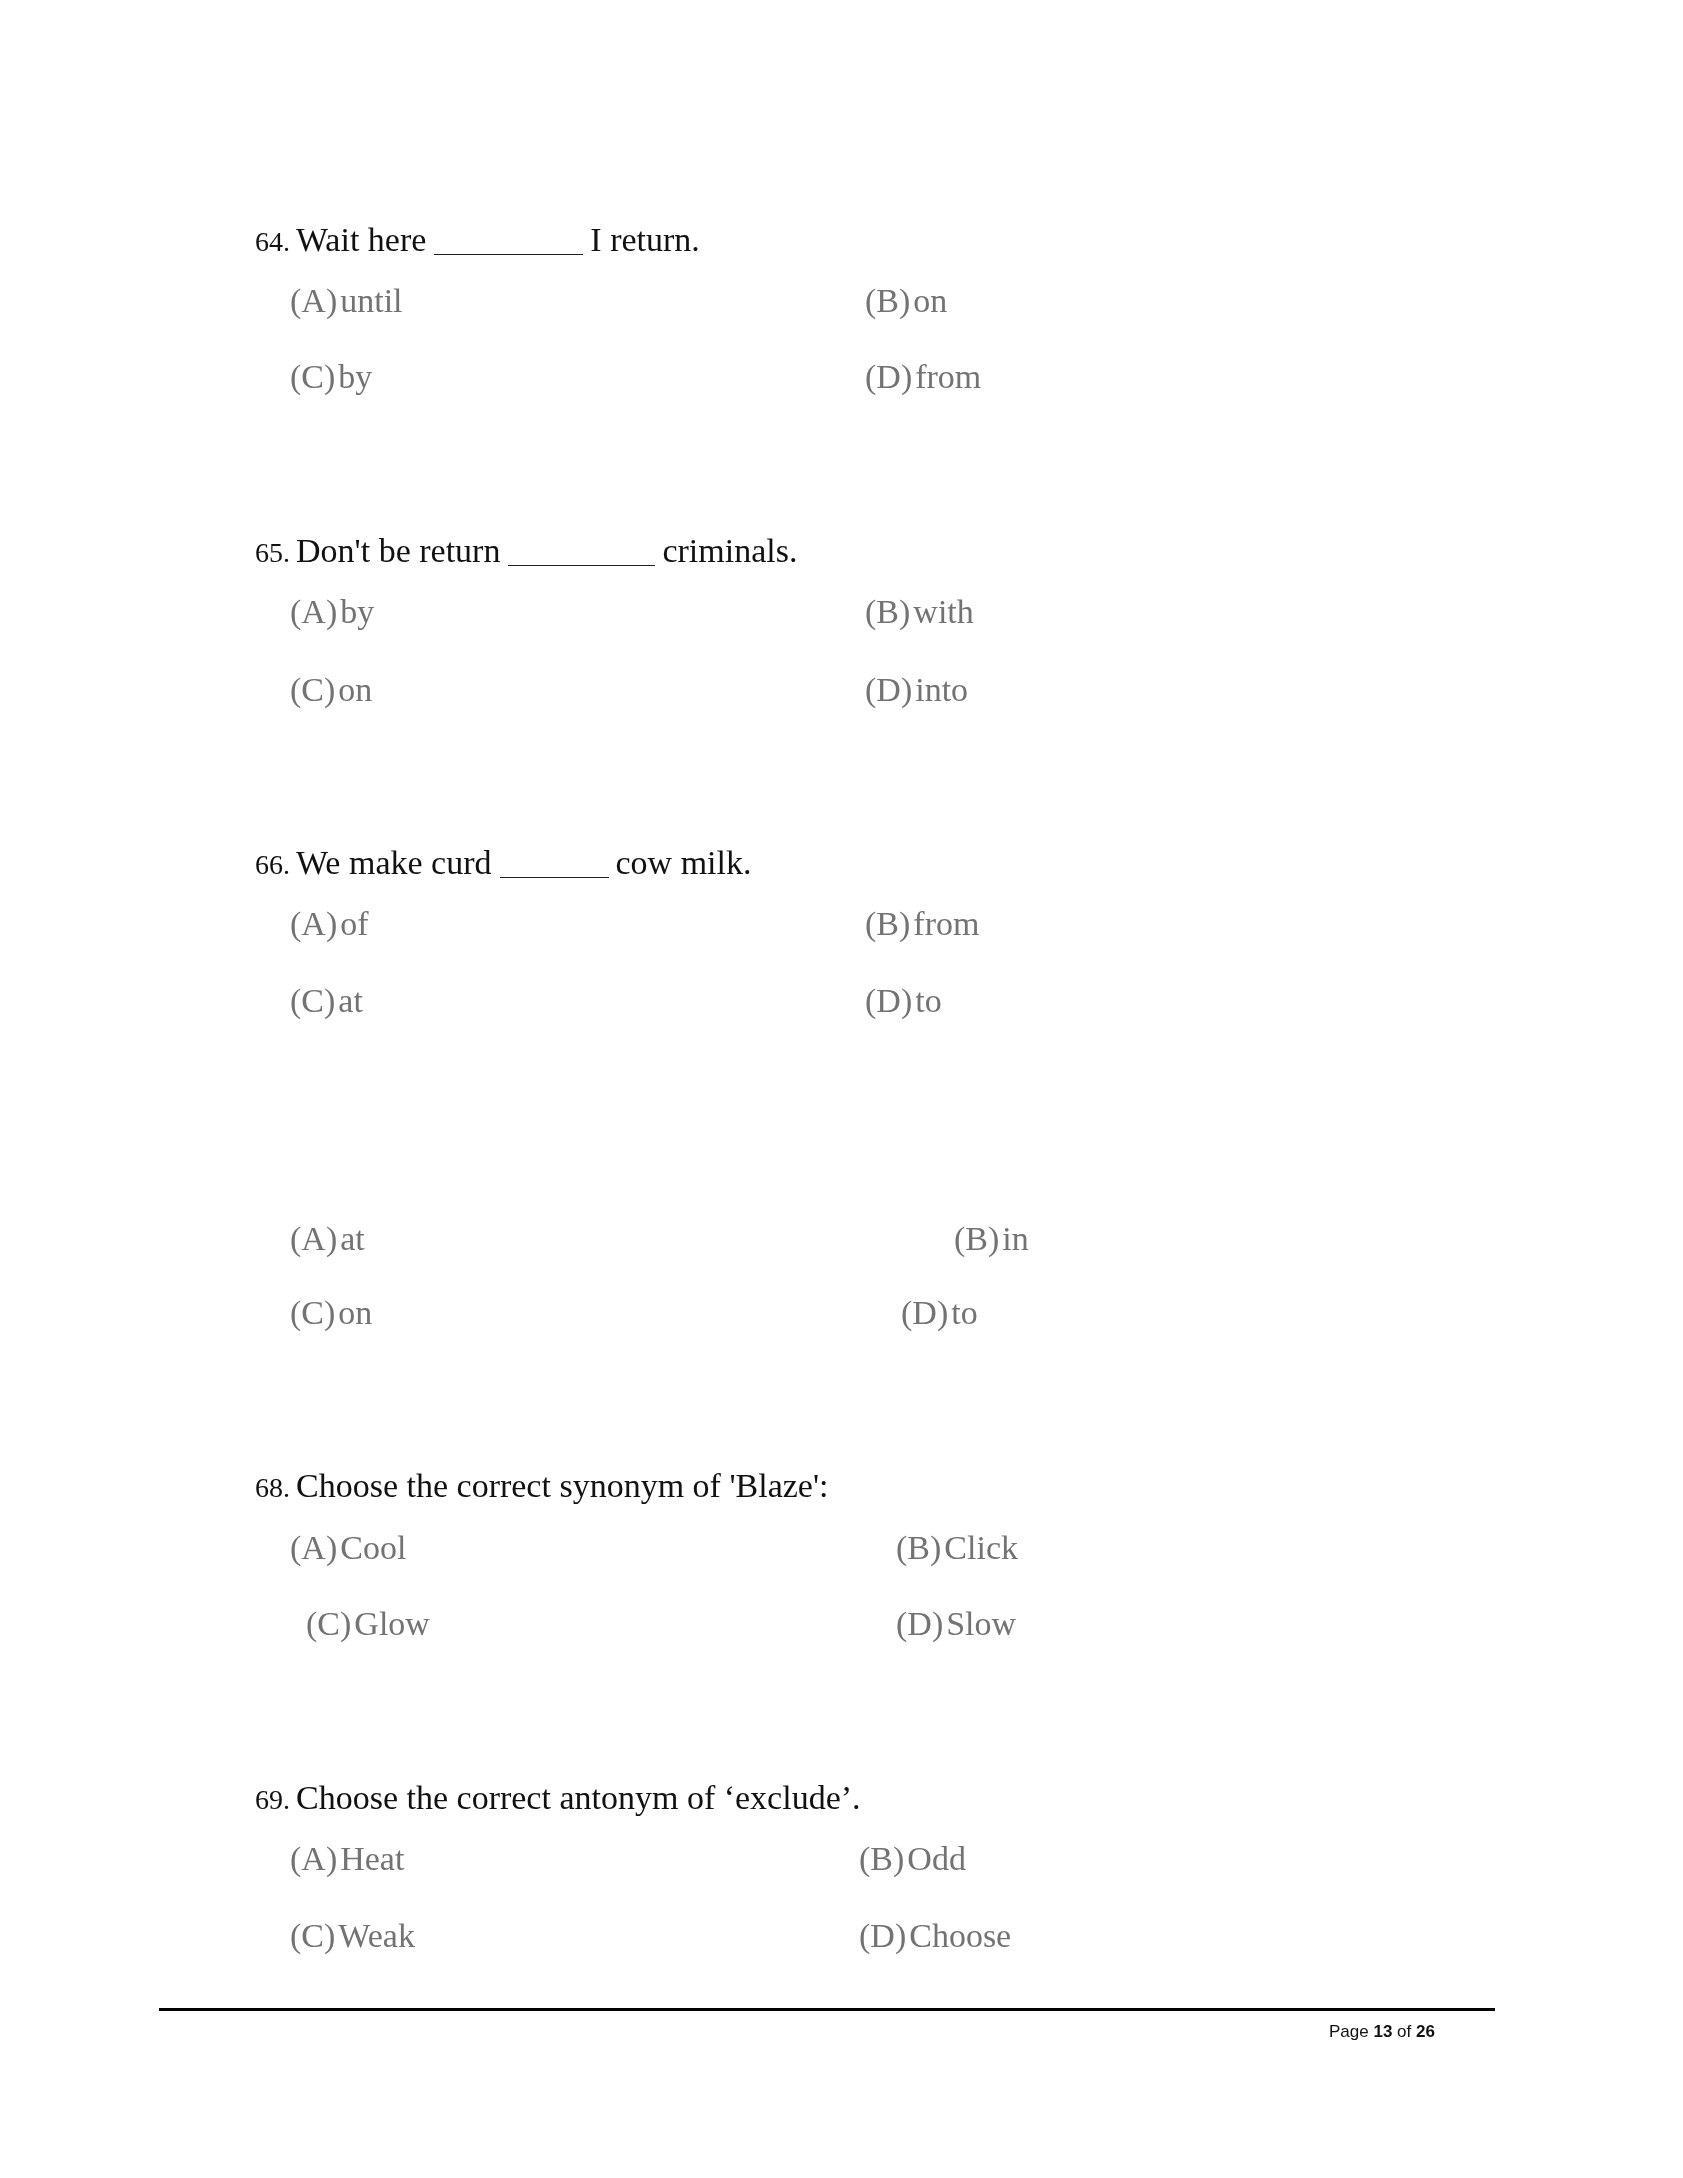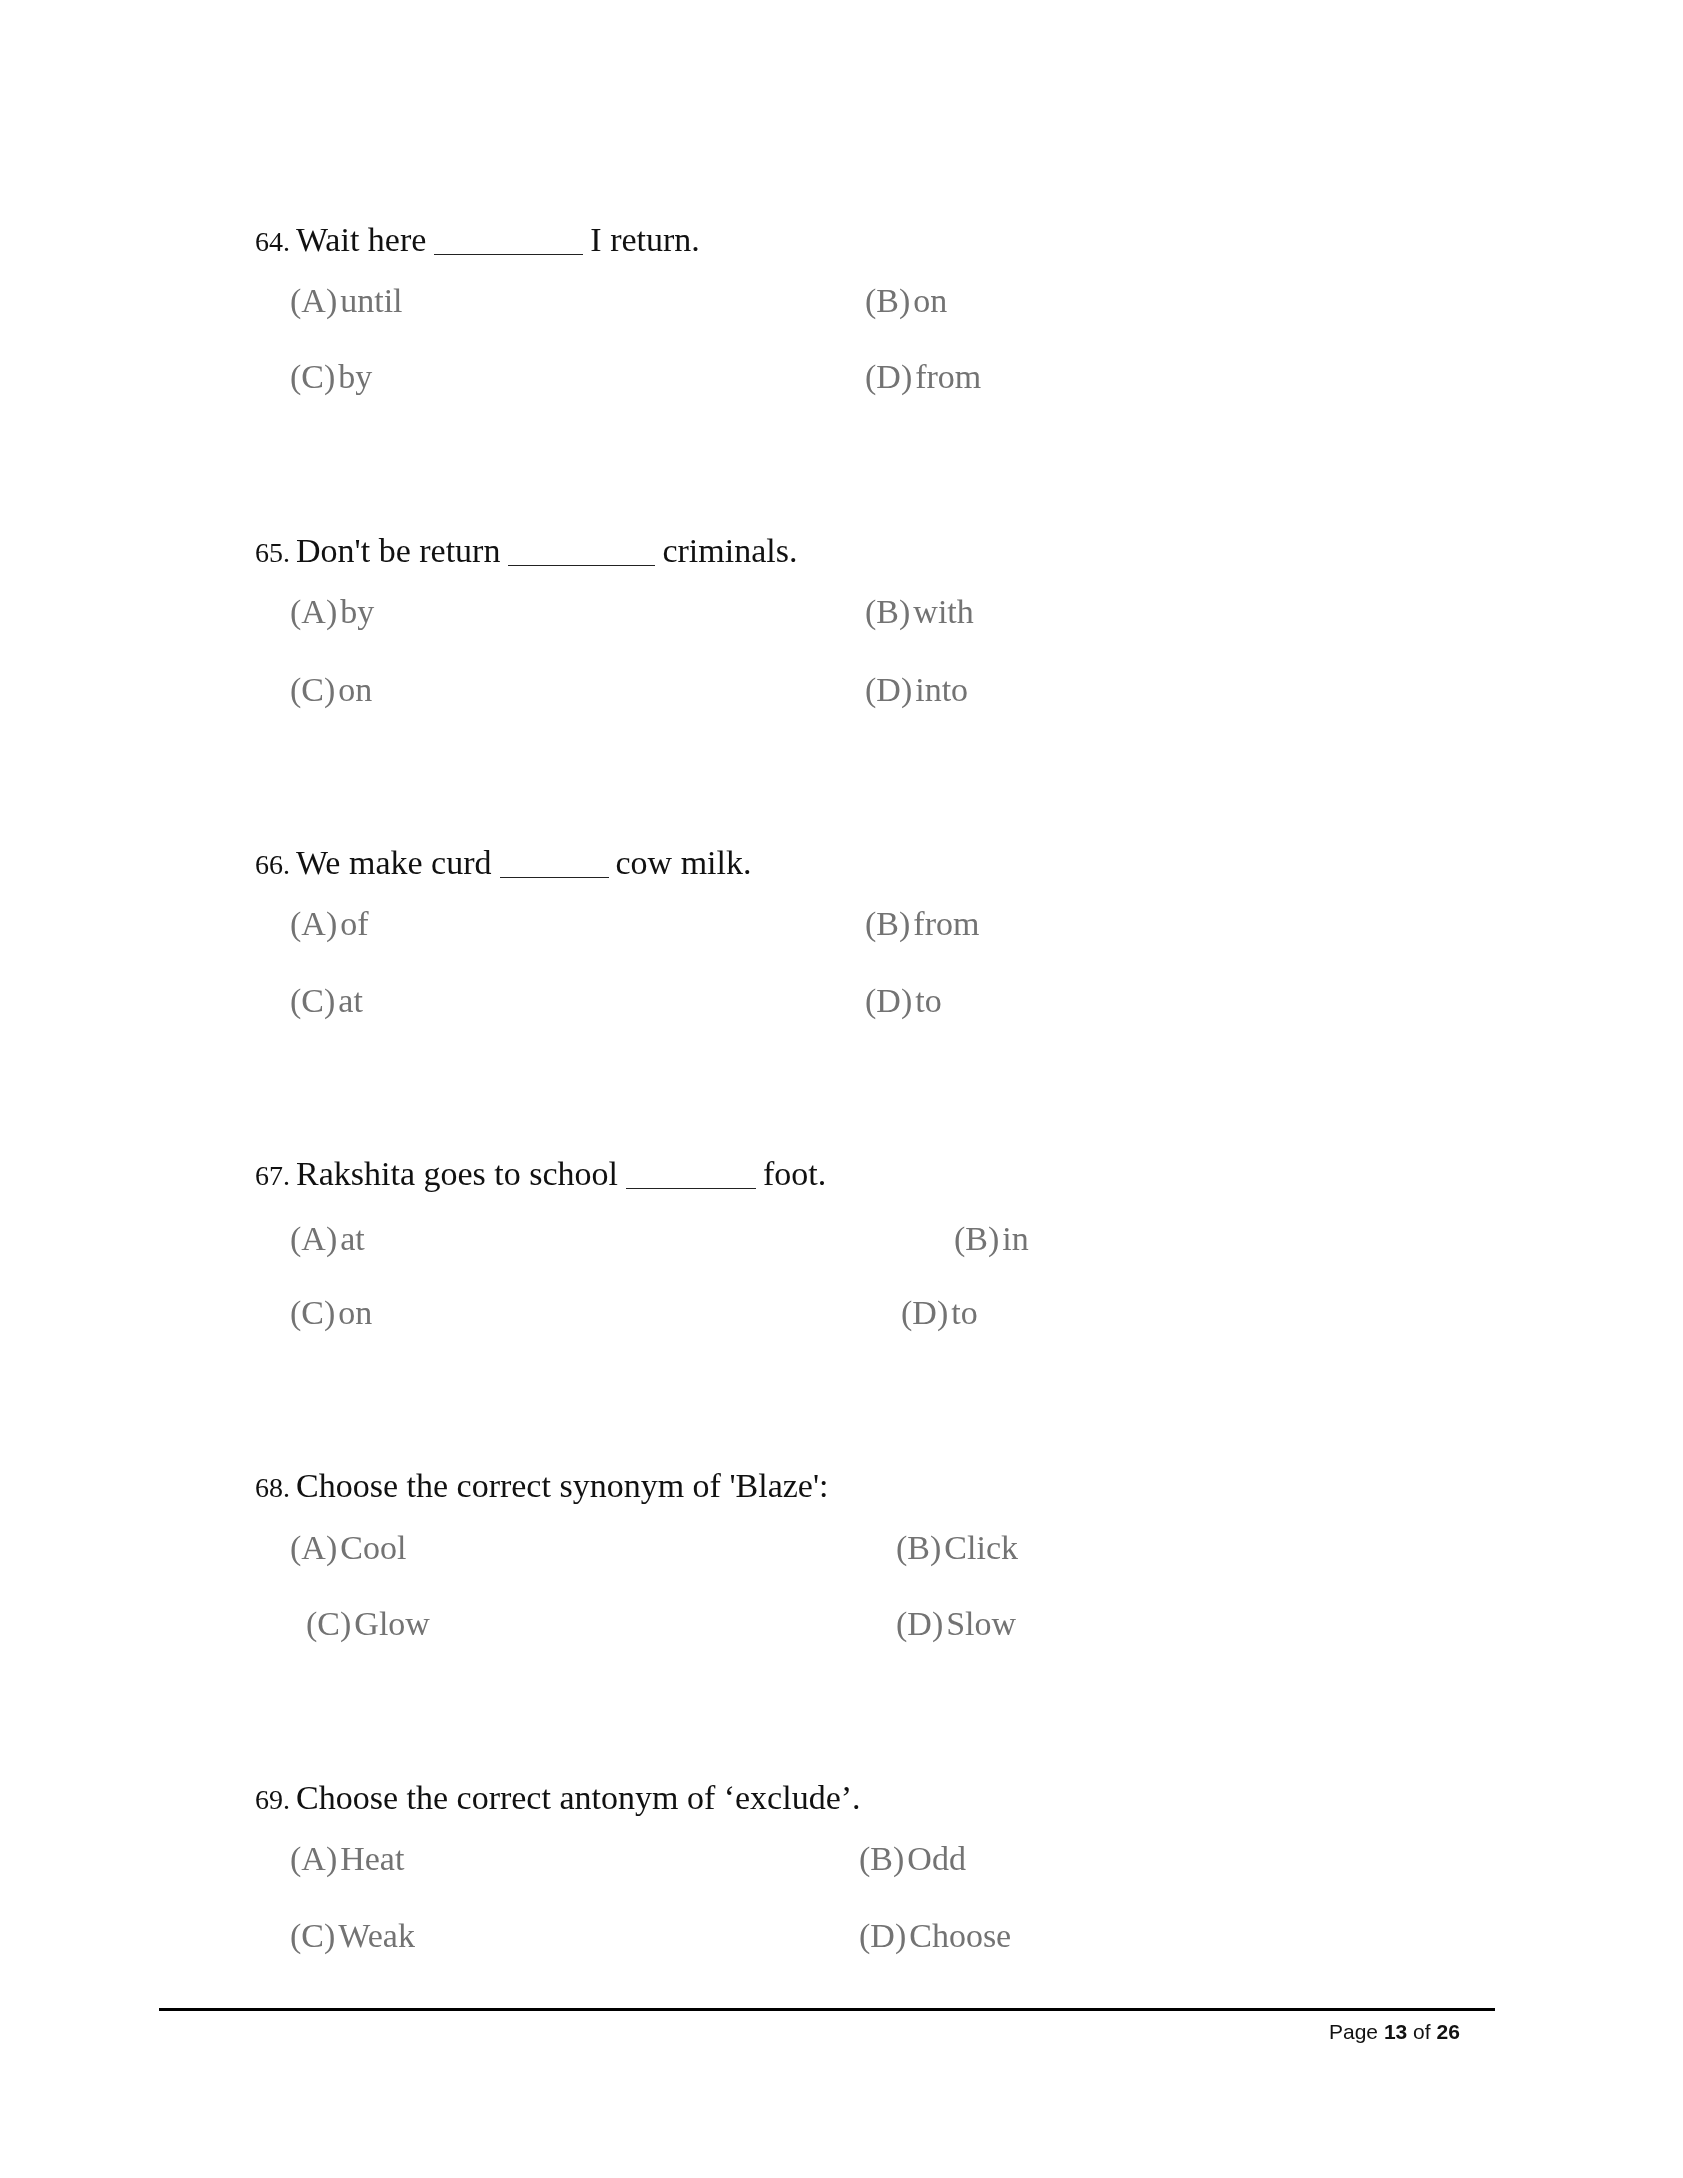--- a/index.html
+++ b/index.html
@@ -4,21 +4,21 @@
 <style>
   html, body { margin: 0; padding: 0; background: #ffffff; }
   body { width: 1683px; height: 2178px; position: relative; overflow: hidden; }
   .page { position: absolute; left: 0; top: 0; width: 1683px; height: 2178px; background: #fff; }
   .q { position: absolute; left: 255px; white-space: nowrap; color: #111; font-family: "Liberation Serif", "DejaVu Serif", serif; font-size: 34px; line-height: 34px; margin-top: 16px; }
   .q .num { font-size: 28px; margin-right: 6px; }
   .q .blank { display: inline-block; border-bottom: 1.5px solid #222; height: 26px; vertical-align: baseline; margin: 0 7px 0 8px; position: relative; top: 4px; }
   .opt { position: absolute; white-space: nowrap; color: #737373; font-family: "Liberation Serif", "DejaVu Serif", serif; font-size: 34px; line-height: 34px; }
   .opt .lbl { margin-right: 3px; }
   .rule { position: absolute; left: 159px; top: 2008px; width: 1336px; height: 3px; background: #000; }
-  .footer { position: absolute; left: 1329px; top: 2020px; font-family: "Liberation Sans", "DejaVu Sans", sans-serif; font-size: 21px; line-height: 24px; color: #111; white-space: nowrap; }
+  .footer { position: absolute; left: 1329px; top: 2020px; font-family: "Liberation Sans", "DejaVu Sans", sans-serif; font-size: 17px; line-height: 24px; color: #111; white-space: nowrap; }
   .footer b { font-weight: bold; }
 </style>
 </head>
 <body>
 
 <div class="page">
 
   <div class="q" style="top:207px">
     <span class="num">64.</span><span>Wait here</span><span class="blank" style="width:149px"></span><span>I return.</span>
   </div>
@@ -36,23 +36,20 @@
   <div class="opt" style="left:865px; top:673px"><span class="lbl">(D)</span><span>into</span></div>
 
   <div class="q" style="top:830px">
     <span class="num">66.</span><span>We make curd</span><span class="blank" style="width:109px"></span><span>cow milk.</span>
   </div>
   <div class="opt" style="left:290px; top:907px"><span class="lbl">(A)</span><span>of</span></div>
   <div class="opt" style="left:865px; top:907px"><span class="lbl">(B)</span><span>from</span></div>
   <div class="opt" style="left:290px; top:984px"><span class="lbl">(C)</span><span>at</span></div>
   <div class="opt" style="left:865px; top:984px"><span class="lbl">(D)</span><span>to</span></div>
 
-  <div class="q" style="top:1141px">
-    <span class="num">67.</span><span>Rakshita goes to school</span><span class="blank" style="width:130px"></span><span>foot.</span>
-  </div>
   <div class="opt" style="left:290px; top:1222px"><span class="lbl">(A)</span><span>at</span></div>
   <div class="opt" style="left:954px; top:1222px"><span class="lbl">(B)</span><span>in</span></div>
   <div class="opt" style="left:290px; top:1296px"><span class="lbl">(C)</span><span>on</span></div>
   <div class="opt" style="left:901px; top:1296px"><span class="lbl">(D)</span><span>to</span></div>
 
   <div class="q" style="top:1453px">
     <span class="num">68.</span><span>Choose the correct synonym of 'Blaze':</span>
   </div>
   <div class="opt" style="left:290px; top:1531px"><span class="lbl">(A)</span><span>Cool</span></div>
   <div class="opt" style="left:896px; top:1531px"><span class="lbl">(B)</span><span>Click</span></div>

